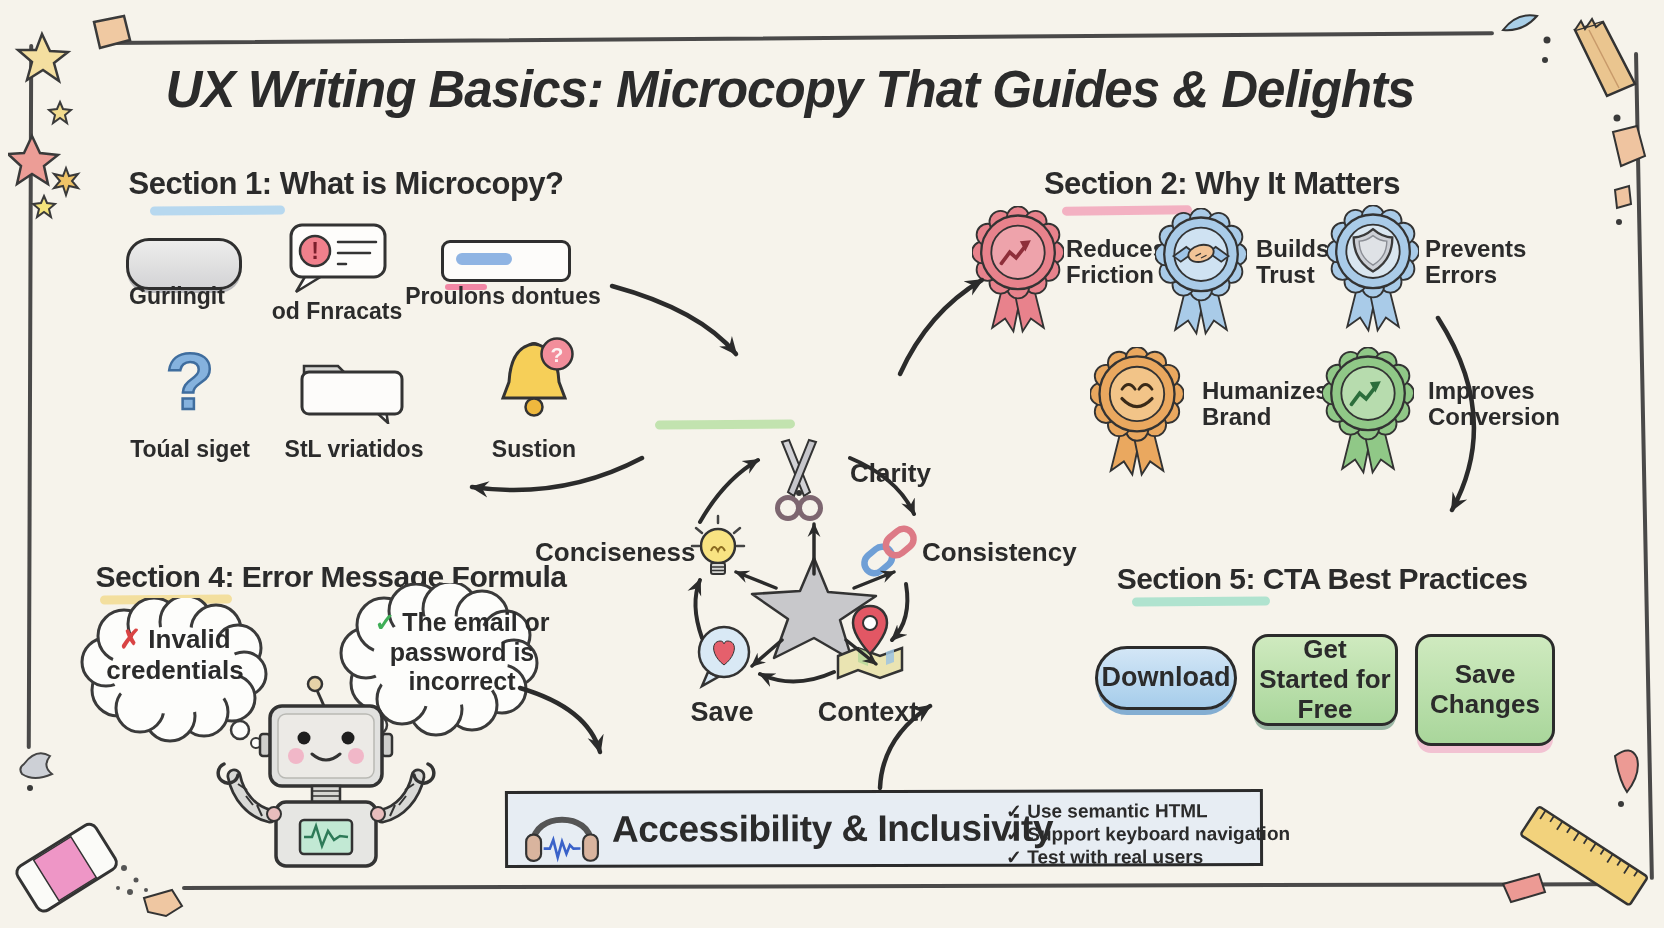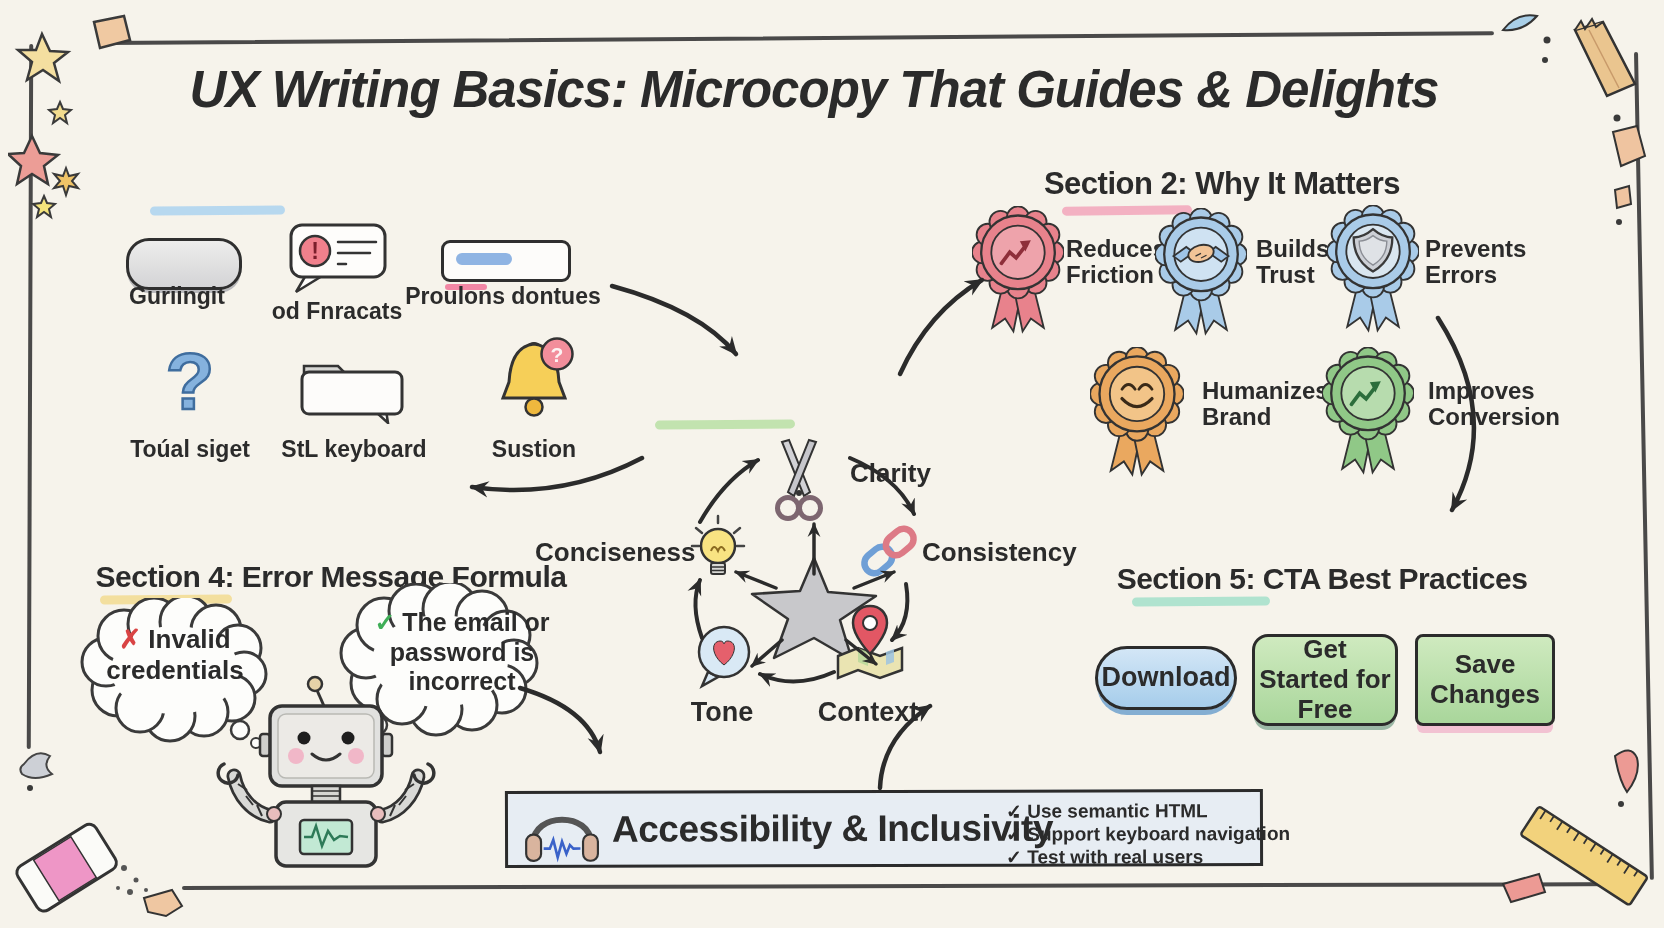--- a/index.html
+++ b/index.html
@@ -3,21 +3,21 @@
 <meta charset="utf-8">
 <style>
   html,body{margin:0;padding:0;background:#e8e5dd;}
   .canvas{position:relative;width:1664px;height:928px;background:#f6f3eb;overflow:hidden;
           font-family:"Liberation Sans",sans-serif;color:#2b2b2b;}
   .abs{position:absolute;}
   svg{display:block;}
   
   .fline{position:absolute;background:#3b3b3b;border-radius:2px;opacity:.92;}
   
-  .main-title{position:absolute;left:814px;top:60px;transform:translateX(-50%);
+  .main-title{position:absolute;left:790px;top:60px;transform:translateX(-50%);
     font-size:51px;font-weight:bold;font-style:italic;letter-spacing:-1px;white-space:nowrap;}
   
   .sec-title{position:absolute;transform:translateX(-50%);font-size:31px;font-weight:bold;
     letter-spacing:-.5px;white-space:nowrap;}
   .uline{position:absolute;height:9px;border-radius:5px;opacity:.8;}
   
   .icon-label{position:absolute;transform:translateX(-50%);font-size:23px;font-weight:bold;white-space:nowrap;}
   .blabel{position:absolute;font-size:24px;font-weight:bold;line-height:1.1;}
   .dlabel{position:absolute;font-size:26px;font-weight:bold;}
   .center{text-align:center;transform:translateX(-50%);}
@@ -34,21 +34,21 @@
   .cloud-text{position:absolute;font-weight:bold;text-align:center;line-height:1.18;z-index:6;}
   .cross{color:#d94444;}
   .check{color:#3fae57;}
   
   .cta{position:absolute;border:3.5px solid #2b2b2b;font-weight:bold;display:flex;align-items:center;
     justify-content:center;text-align:center;line-height:1.15;box-sizing:border-box;}
   .cta-download{left:1095px;top:646px;width:142px;height:64px;border-radius:32px;font-size:27px;
     background:linear-gradient(#d3e6f6,#a6cdeb);box-shadow:0 7px 0 -2px #84aed2;}
   .cta-getstarted{left:1252px;top:634px;width:146px;height:92px;border-radius:16px;font-size:26px;
     background:linear-gradient(#cfeabf,#a9d69b);box-shadow:0 6px 0 -2px #9bb8a5;}
-  .cta-save{left:1415px;top:634px;width:140px;height:92px;border-radius:8px;font-size:26px;
+  .cta-save{left:1415px;top:634px;width:140px;height:112px;border-radius:16px;font-size:26px;
     background:linear-gradient(#cfeabf,#a9d69b);box-shadow:0 9px 0 -2px #f2c2d2;text-align:center;}
   
   .bar{position:absolute;left:505px;top:790px;width:758px;height:77px;background:#e7edf3;
     border:3px solid #2b2b2b;box-sizing:border-box;transform:rotate(-.15deg);z-index:4;}
   .bar-title{position:absolute;left:104px;top:15px;font-size:37px;font-weight:bold;letter-spacing:-.5px;white-space:nowrap;}
   .bar-list{position:absolute;left:498px;top:7px;font-size:19px;font-weight:bold;line-height:1.15;white-space:nowrap;}
   .bar-list .row{margin:1px 0;}
   .z2{z-index:2;} .z3{z-index:3;} .z5{z-index:5;}
 </style>
 </head>
@@ -103,20 +103,21 @@
     <circle cx="166" cy="64" r="3" fill="#3a3a3a"></circle>
     <g transform="rotate(33 130 120)">
       <rect x="62" y="100" width="130" height="34" rx="3" fill="#f2d27c" stroke="#333" stroke-width="2.5"></rect>
       <path d="M70,100 v10 M80,100 v7 M90,100 v10 M100,100 v7 M110,100 v10 M120,100 v7 M130,100 v10 M140,100 v7 M150,100 v10 M160,100 v7 M170,100 v10 M180,100 v7" stroke="#333" stroke-width="1.8"></path>
     </g>
     <path d="M48,144 L84,134 L90,152 L56,162 Z" fill="#ec9a94" stroke="#333" stroke-width="2"></path>
   </svg>
 
   <h1 class="main-title" style="margin:0;">UX Writing Basics: Microcopy That Guides &amp; Delights</h1>
 
+  <div class="sec-title" style="left:346px;top:166px;">Section 1: What is Microcopy?</div>
   <div class="uline" style="left:150px;top:206px;width:135px;background:#a8d1f0;transform:rotate(-.4deg);"></div>
 
   <div class="pill"></div>
   <svg class="abs" style="left:288px;top:222px;" width="100" height="76" viewBox="0 0 100 76">
     <path d="M18,53 L8,70 L34,54 Z" fill="#fefdfb" stroke="#333" stroke-width="2.5"></path>
     <rect x="3" y="3" width="94" height="52" rx="11" fill="#fefdfb" stroke="#333" stroke-width="3"></rect>
     <circle cx="27" cy="29" r="15" fill="#f0808c" stroke="#333" stroke-width="2.5"></circle>
     <text x="27" y="37" text-anchor="middle" font-size="23" font-weight="bold" fill="#7a1f2b">!</text>
     <path d="M50,20 H88 M50,31 H82 M50,42 H58" stroke="#333" stroke-width="2.5" stroke-linecap="round"></path>
   </svg>
@@ -137,21 +138,21 @@
   </svg>
   <svg class="abs" style="left:490px;top:334px;" width="86" height="98" viewBox="0 0 86 98">
     <path d="M38,13 a7,7 0 0 1 12,0" stroke="#333" stroke-width="3" fill="none"></path>
     <path d="M44,10 C26,12 20,30 19,48 L13,64 L75,64 L69,48 C68,30 62,12 44,10 Z" fill="#f6cf58" stroke="#333" stroke-width="3"></path>
     <circle cx="44" cy="73" r="8.5" fill="#eeb83e" stroke="#333" stroke-width="2.5"></circle>
     <circle cx="67" cy="20" r="15.5" fill="#f28e9b" stroke="#333" stroke-width="2.5"></circle>
     <text x="67" y="28" text-anchor="middle" font-size="21" font-weight="bold" fill="#fdf3f3">?</text>
   </svg>
 
   <div class="icon-label" style="left:190px;top:436px;">Toúal siget</div>
-  <div class="icon-label" style="left:354px;top:436px;">StL keyboard</div>
+  <div class="icon-label" style="left:354px;top:436px;">StL vriatidos</div>
   <div class="icon-label" style="left:534px;top:436px;">Sustion</div>
 
   <div class="sec-title" style="left:1222px;top:166px;">Section 2: Why It Matters</div>
   <div class="uline" style="left:1062px;top:206px;width:130px;background:#f2a0b8;transform:rotate(-.6deg);"></div>
 
   <svg class="abs" style="left:972px;top:206px;" width="92" height="134" viewBox="0 0 100 145">
     <path d="M34,84 L22,132 L36,122 L45,136 L54,92 Z" fill="#e8828c" stroke="#333" stroke-width="2"></path>
     <path d="M66,84 L78,132 L64,122 L55,136 L46,92 Z" fill="#e8828c" stroke="#333" stroke-width="2"></path>
     <g fill="#e8828c" stroke="#333" stroke-width="2">
       <circle cx="88" cy="50" r="12"></circle>
@@ -317,21 +318,21 @@
     <path d="M2,52 L22,44 L44,52 L66,44 L66,66 L44,74 L22,66 L2,74 Z" fill="#eae4b2" stroke="#333" stroke-width="2.5"></path>
     <path d="M22,44 L32,48 L32,62 L22,58 Z" fill="#b8d89a" opacity=".85"></path>
     <path d="M50,48 L58,45 L58,58 L50,61 Z" fill="#9ec4e0" opacity=".85"></path>
     <path d="M34,2 C44,2 51,9 51,19 C51,32 34,50 34,50 C34,50 17,32 17,19 C17,9 24,2 34,2 Z" fill="#e25764" stroke="#333" stroke-width="2.5"></path>
     <circle cx="34" cy="19" r="7" fill="#fff" stroke="#333" stroke-width="2"></circle>
   </svg>
 
   <div class="dlabel" style="left:850px;top:458px;">Clarity</div>
   <div class="dlabel" style="left:535px;top:537px;width:160px;text-align:left;">Conciseness</div>
   <div class="dlabel" style="left:922px;top:537px;width:170px;">Consistency</div>
-  <div class="dlabel center" style="left:722px;top:697px;font-size:27px;">Tone</div>
+  <div class="dlabel center" style="left:722px;top:697px;font-size:27px;">Save</div>
   <div class="dlabel center" style="left:868px;top:697px;font-size:27px;">Context</div>
 
   <div class="sec-title" style="left:331px;top:560px;font-size:30px;">Section 4: Error Message Formula</div>
   <div class="uline" style="left:100px;top:595px;width:132px;background:#f3d98b;transform:rotate(-.4deg);"></div>
 
   <svg class="abs z3" style="left:80px;top:598px;" width="190" height="152" viewBox="0 0 190 152">
     <g fill="#fdfdfb" stroke="#3a3a3a" stroke-width="3">
       <circle cx="38" cy="92" r="26"></circle>
         <circle cx="26" cy="64" r="24"></circle>
         <circle cx="44" cy="38" r="26"></circle>

